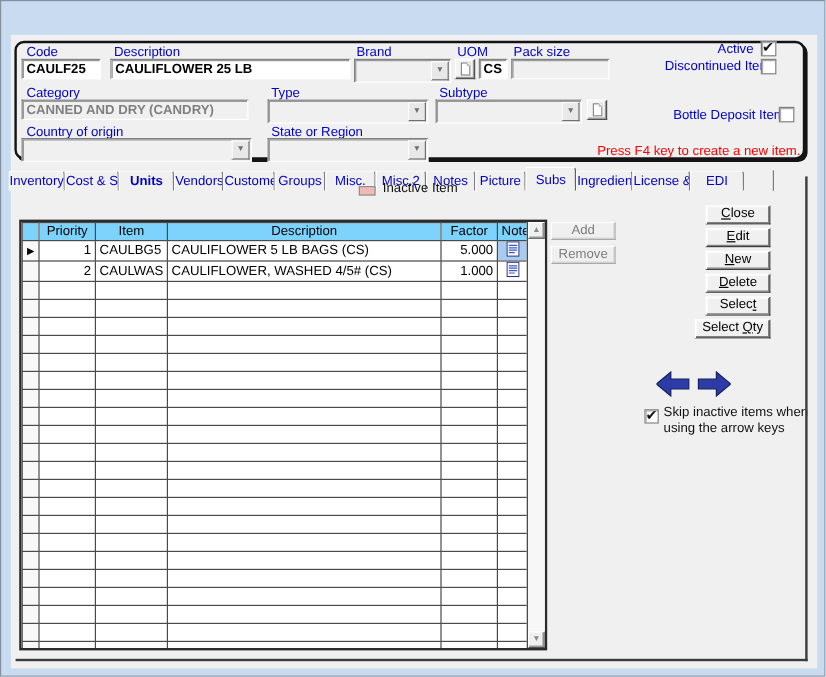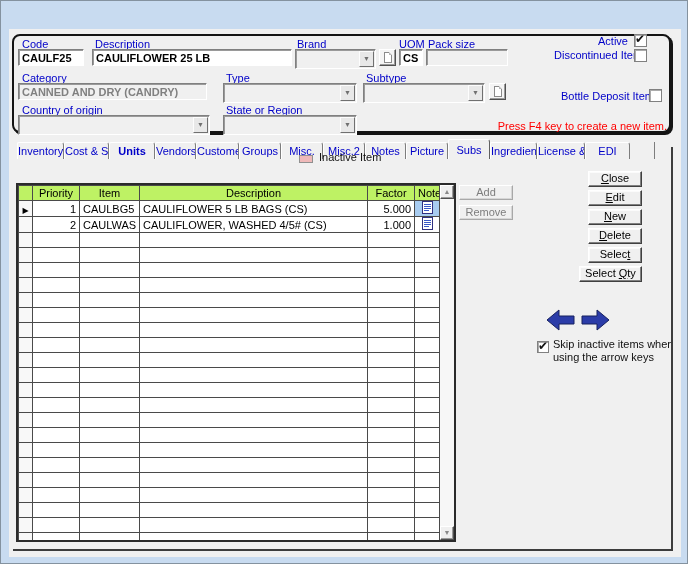--- a/index.html
+++ b/index.html
@@ -61,21 +61,21 @@
            border-top:3px solid #f4f4f4; border-left:3px solid #b5b5b5; }
 
   .cb { position:absolute; width:13px; height:13px; background:#fff; border:1px solid #808080;
         box-shadow:inset 1px 1px 0 #ababab; }
   .cb span { display:none; position:absolute; left:0; top:-3px; font-size:12px; color:#111; }
   .cb.checked span { display:block; }
 
   .hint-red { position:absolute; right:20px; top:119px; color:#ff0000; white-space:nowrap; }
 
   
-  .tabs { position:absolute; left:16px; top:141px; height:17px; display:flex; align-items:flex-start; }
+  .tabs { position:absolute; left:6px; top:141px; height:17px; display:flex; align-items:flex-start; }
   .tab { height:17px; background:#f0f0f0; color:#0000c8; text-align:center; line-height:17px;
          border-left:1px solid #ffffff; border-top:1px solid #ffffff; border-right:1px solid #7d7d7d;
          border-top-left-radius:2px; border-top-right-radius:3px; white-space:nowrap; overflow:hidden; }
   .tab.active { height:20px; line-height:20px; margin-top:-3px; position:relative; z-index:3;
          border-left:1px solid #ffffff; border-top:1px solid #ffffff; border-right:1px solid #606060; }
   .tab-spacer { width:25px; height:17px; border-right:1px solid #7d7d7d; }
 
   
   .legend-swatch { position:absolute; left:298px; top:154px; width:14px; height:8px;
          background:#efb9b9; border:1px solid #909090; }
@@ -83,21 +83,21 @@
   .page-title { position:absolute; left:56px; top:156px; width:252px; text-align:center;
          font-size:16px; font-weight:bold; color:#2121ce; }
 
   
   .grid-wrap { position:absolute; left:15px; top:182px; width:440px; height:359px;
          border:2px solid #2b2b2b; background:#fff; display:flex; overflow:hidden; }
   .grid-left { width:421px; overflow:hidden; }
   table.grid { border-collapse:collapse; table-layout:fixed; width:421px; }
   table.grid th, table.grid td { border:1px solid #4a4a4a; height:15px; padding:0 3px;
          font-size:11px; font-weight:normal; white-space:nowrap; overflow:hidden; }
-  table.grid th { background:#bef264; text-align:center; }
+  table.grid th { background:#7dd3fc; text-align:center; }
   td.c-sel { background:#f8f8f8; padding:0; text-align:center; }
   td.num { text-align:right; }
   td.c-notes { text-align:center; padding:0; }
   td.c-notes.sel { background:#a8ccf0; }
   .row-marker { font-size:8px; color:#000; }
 
   .sbar { width:15px; border-left:1px solid #4a4a4a; background:#f7f7f7;
           display:flex; flex-direction:column; justify-content:space-between; }
   .sb-btn { height:14px; background:#f0f0f0; border:1px solid;
           border-color:#ffffff #505050 #505050 #ffffff; box-shadow:inset -1px -1px 0 #9a9a9a;
@@ -126,21 +126,21 @@
 <div class="window">
 
 
   <div class="client"></div>
 
   <div class="form-panel"></div>
 
   <span class="lbl" style="left:21px;top:37px;">Code</span>
   <span class="lbl" style="left:94px;top:37px;">Description</span>
   <span class="lbl" style="left:296px;top:37px;">Brand</span>
-  <span class="lbl" style="left:398px;top:37px;">UOM</span>
+  <span class="lbl" style="left:380px;top:37px;">UOM</span>
   <span class="lbl" style="left:427px;top:37px;">Pack size</span>
 
   <div class="field" style="left:17px;top:48px;width:66px;">CAULF25</div>
   <div class="field" style="left:91px;top:48px;width:200px;">CAULIFLOWER 25 LB</div>
   <div class="combo" style="left:294px;top:48px;width:81px;"><span></span><span class="drop">▼</span></div>
   <div class="doc-btn" style="left:378px;top:48px;">
       <span class="page-ico"></span>
     </div>
   <div class="field" style="left:398px;top:48px;width:24px;">CS</div>
   <div class="field disabled" style="left:425px;top:48px;width:82px;"></div>

